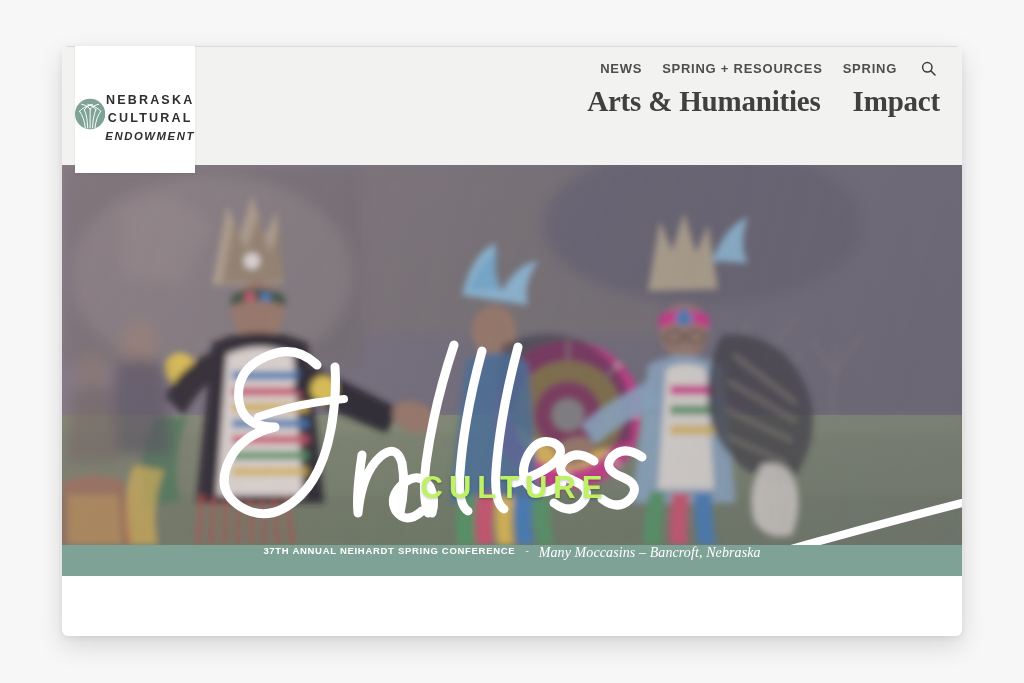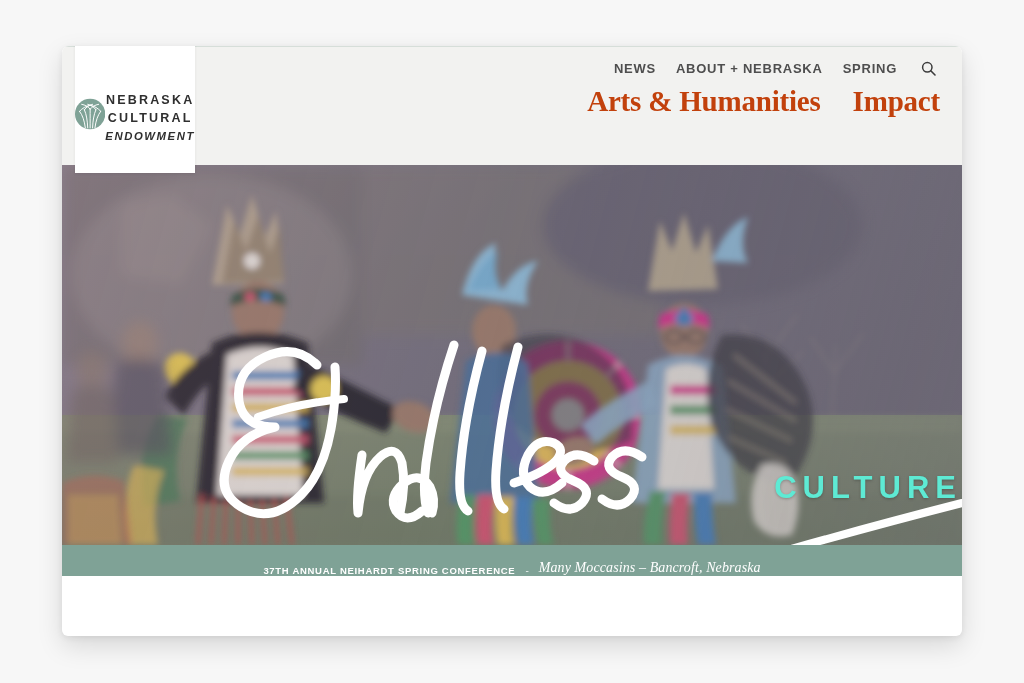--- a/index.html
+++ b/index.html
@@ -112,21 +112,21 @@
     right: 22px;
     top: 38px;
     display: flex;
     align-items: baseline;
     gap: 32px;
   }
   .main-nav-link {
     font-family: "Liberation Serif", serif;
     font-size: 29px;
     font-weight: bold;
-    color: #c2410c;
+    color: #404040;
     text-decoration: none;
     white-space: nowrap;
     letter-spacing: -0.2px;
   }
 
   
   #logo-block {
     position: absolute;
     left: 13px;
     top: -7px;
@@ -182,37 +182,37 @@
   #hero-lettering {
     position: absolute;
     inset: 0;
     pointer-events: none;
   }
   #hero-sub {
     position: absolute;
     left: 0;
     right: 0;
     top: 305px;
-    text-align: right;
+    text-align: center;
     font-family: "Liberation Sans", sans-serif;
     font-weight: bold;
     font-size: 31px;
     letter-spacing: 6px;
-    color: #5eead4;
+    color: #bef264;
     text-shadow: 0 1px 3px rgba(0,0,0,0.25);
     padding-left: 5px;
   }
 
   
   #caption-bar {
     position: relative;
     height: 31px;
     background: #7fa296;
     display: flex;
-    align-items: flex-end;
+    align-items: flex-start;
     justify-content: center;
     gap: 10px;
   }
   #caption-title {
     font-family: "Liberation Sans", sans-serif;
     font-weight: bold;
     font-size: 9.5px;
     letter-spacing: 0.7px;
     color: #ffffff;
   }
@@ -239,21 +239,21 @@
 
 <div id="browser-window">
 
 
   <div id="page-viewport">
 
     <div id="site-header">
 
       <div id="top-nav">
         <a class="top-nav-link" href="#">NEWS</a>
-        <a class="top-nav-link" href="#">ABOUT + NEBRASKA</a>
+        <a class="top-nav-link" href="#">SPRING + RESOURCES</a>
         <a class="top-nav-link" href="#">SPRING</a>
         <span id="search-icon-btn">
           <svg width="15" height="15" viewBox="0 0 15 15" aria-hidden="true">
             <circle cx="6.3" cy="6.3" r="4.7" fill="none" stroke="#3c3c3c" stroke-width="1.5"></circle>
             <line x1="9.8" y1="9.8" x2="14" y2="14" stroke="#3c3c3c" stroke-width="1.6" stroke-linecap="round"></line>
           </svg>
         </span>
       </div>
 
       <div id="main-nav">

